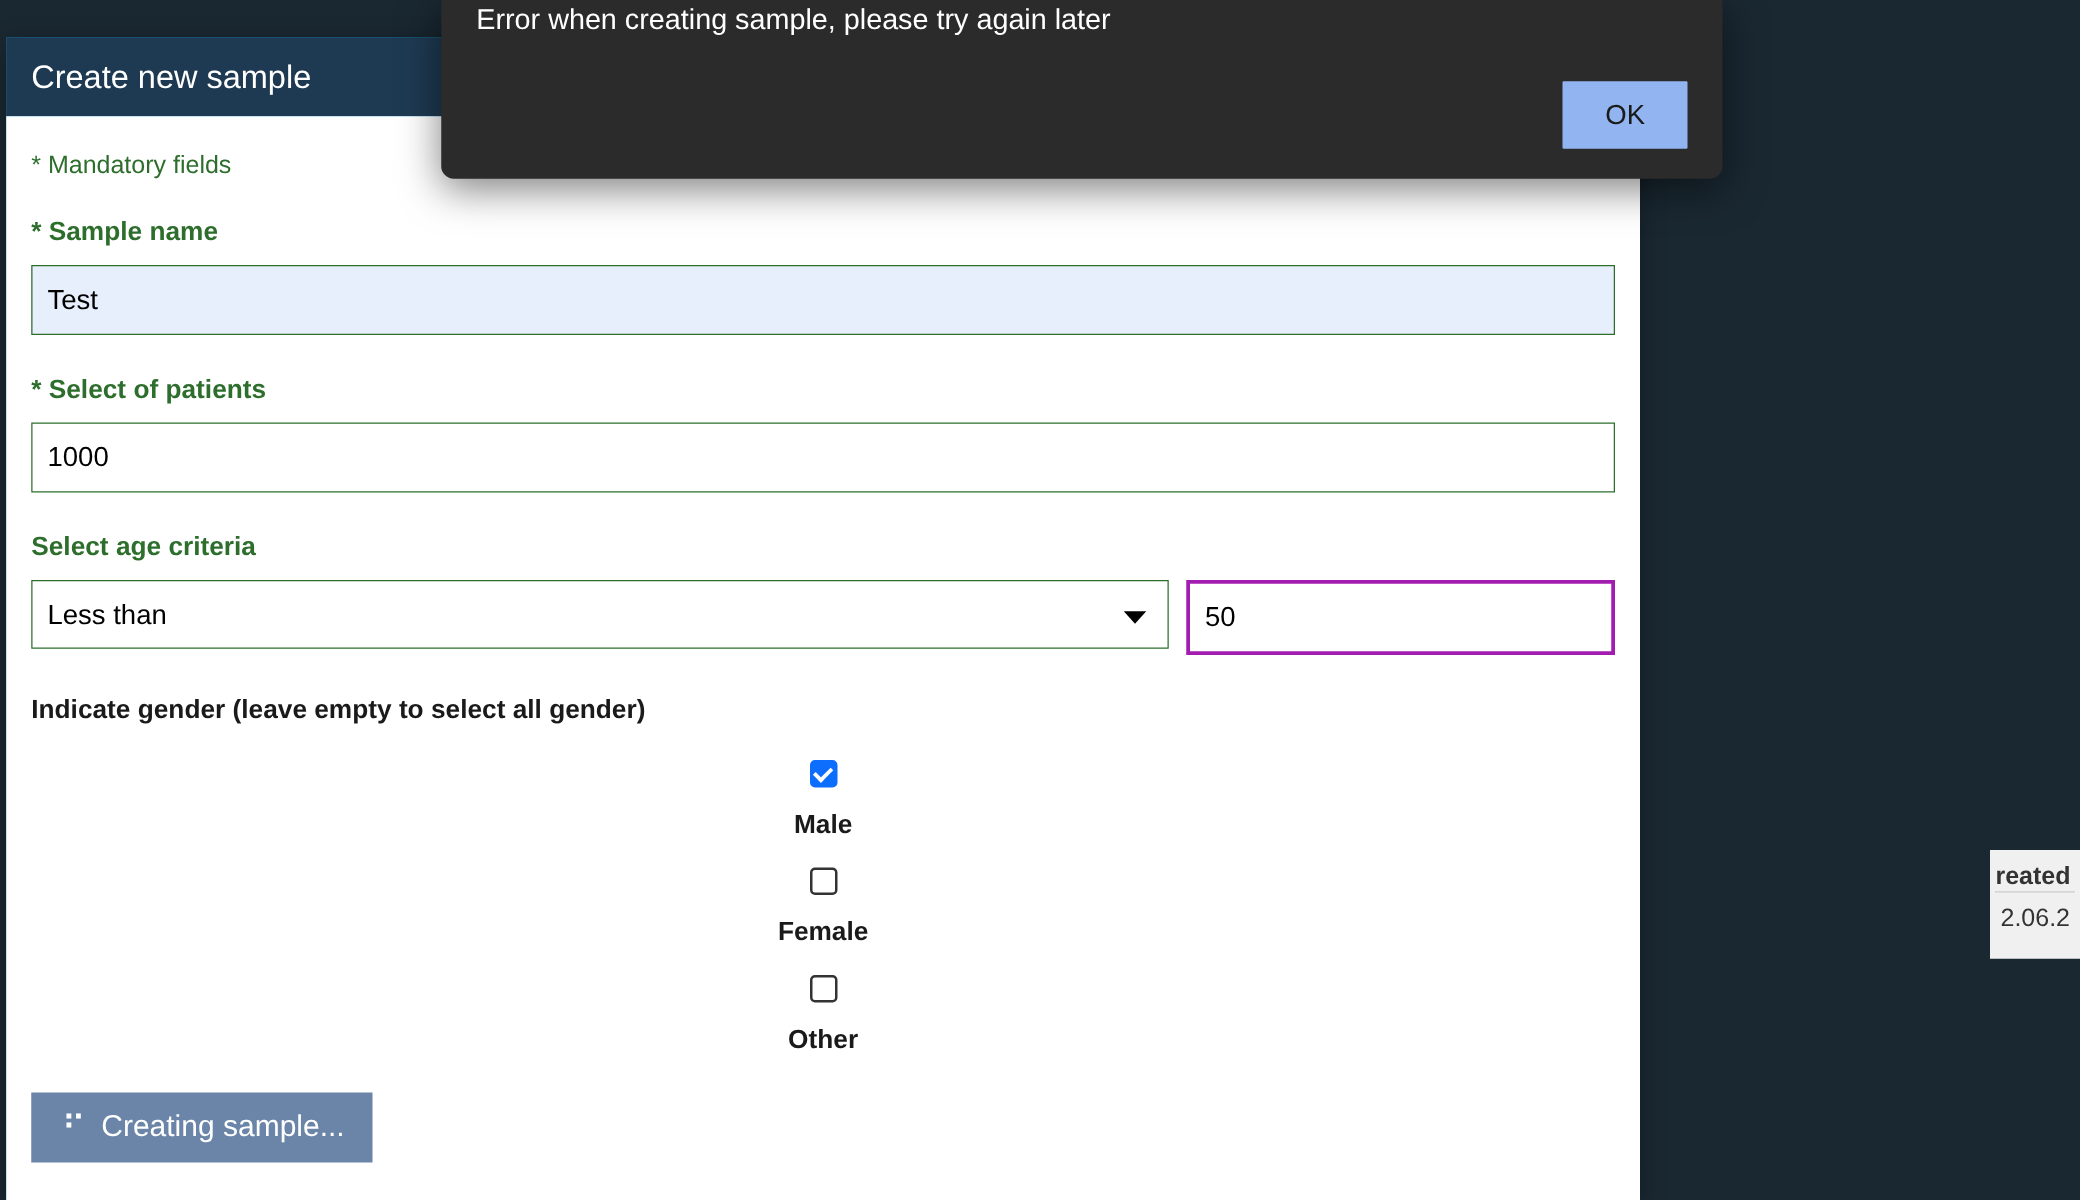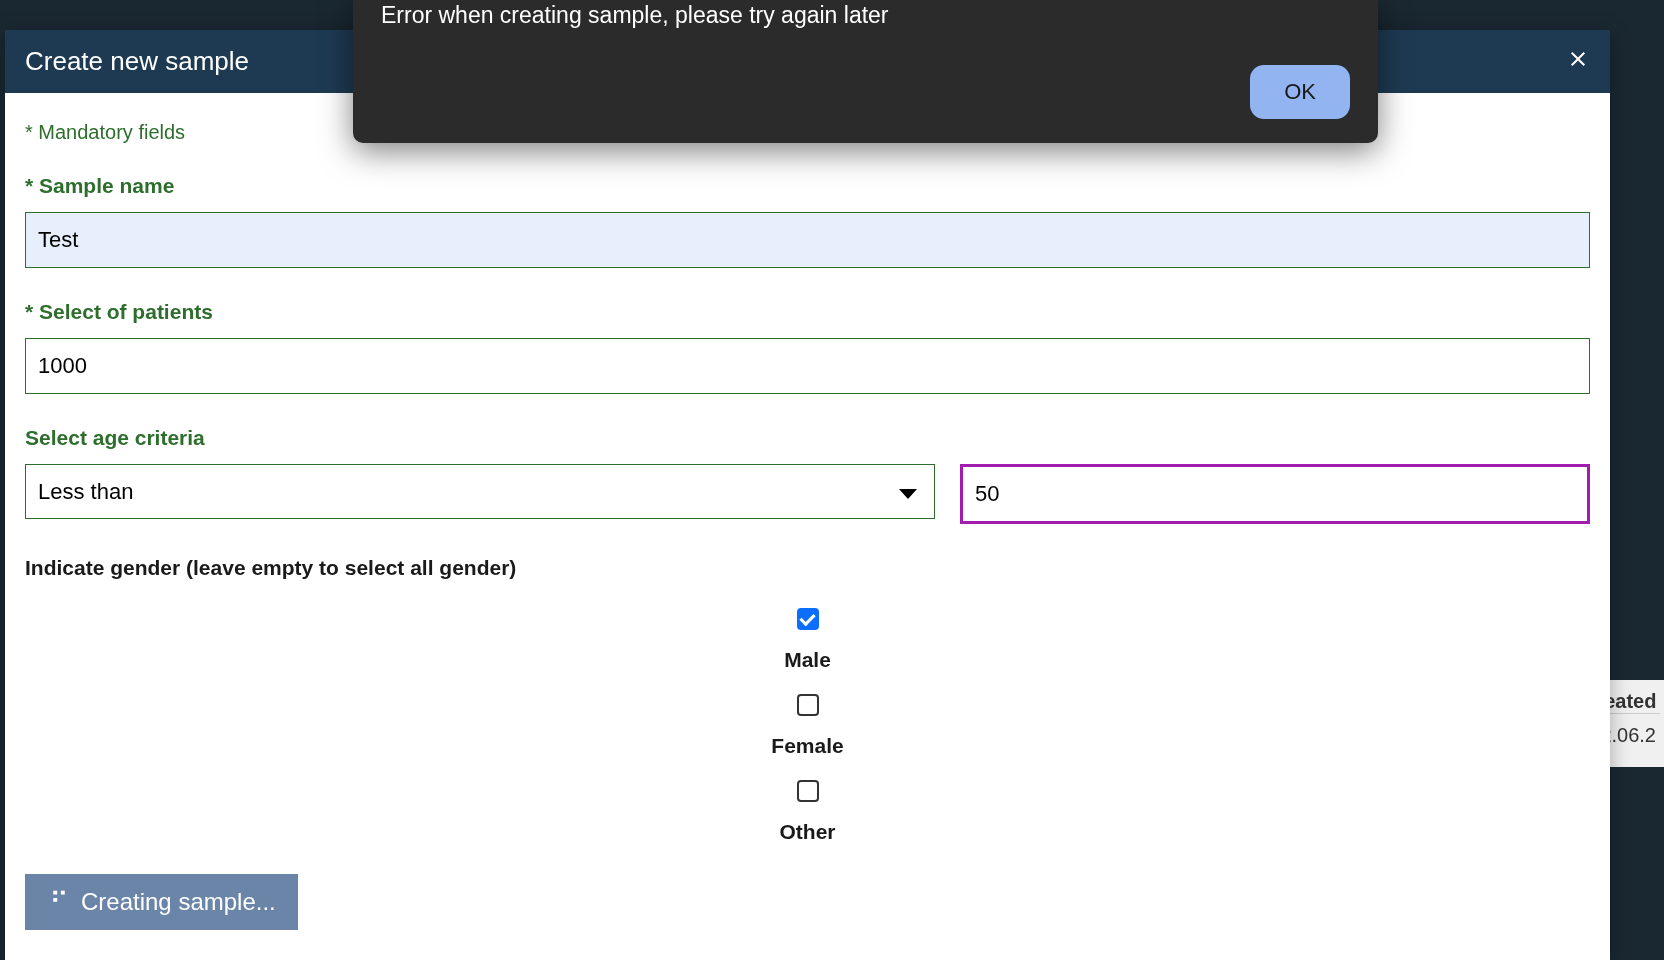--- a/index.html
+++ b/index.html
@@ -61,21 +61,21 @@
     .bg-table-row {
       border-top: 1px solid #ccc;
       padding: 10px 4px;
     }
     
     
     .modal {
       position: absolute;
       top: 30px;
       left: 5px;
-      width: 1605px;
+      width: 1307px;
       background: #0ea5e9;
       box-shadow: 0 4px 20px rgba(0,0,0,0.3);
     }
     
     .modal-header {
       background: #1e3a52;
       color: #fff;
       padding: 16px 20px;
       display: flex;
       align-items: center;
@@ -135,21 +135,21 @@
       outline: none;
       margin-bottom: 32px;
     }
     
     .form-input.highlighted {
       background: #e7effc;
     }
     
     .age-row {
       display: flex;
-      gap: 25px;
+      gap: 14px;
       margin-bottom: 32px;
     }
     
     .age-select {
       flex: 0 0 910px;
       border: 1px solid #2d6e2d;
       padding: 14px 12px;
       font-size: 22px;
       font-family: inherit;
       outline: none;
@@ -280,21 +280,21 @@
       display: flex;
       justify-content: flex-end;
     }
     
     .alert-ok {
       background: #92b5f2;
       color: #1a1a1a;
       border: none;
       padding: 14px 34px;
       font-size: 22px;
-      border-radius: 14px;
+      border-radius: 1px;
       cursor: pointer;
     }
   </style>
 </head>
 <body>
 
 <div class="app-background">
 
   <div class="bg-table-hint">
     <div style="font-weight:700;">reated</div>

